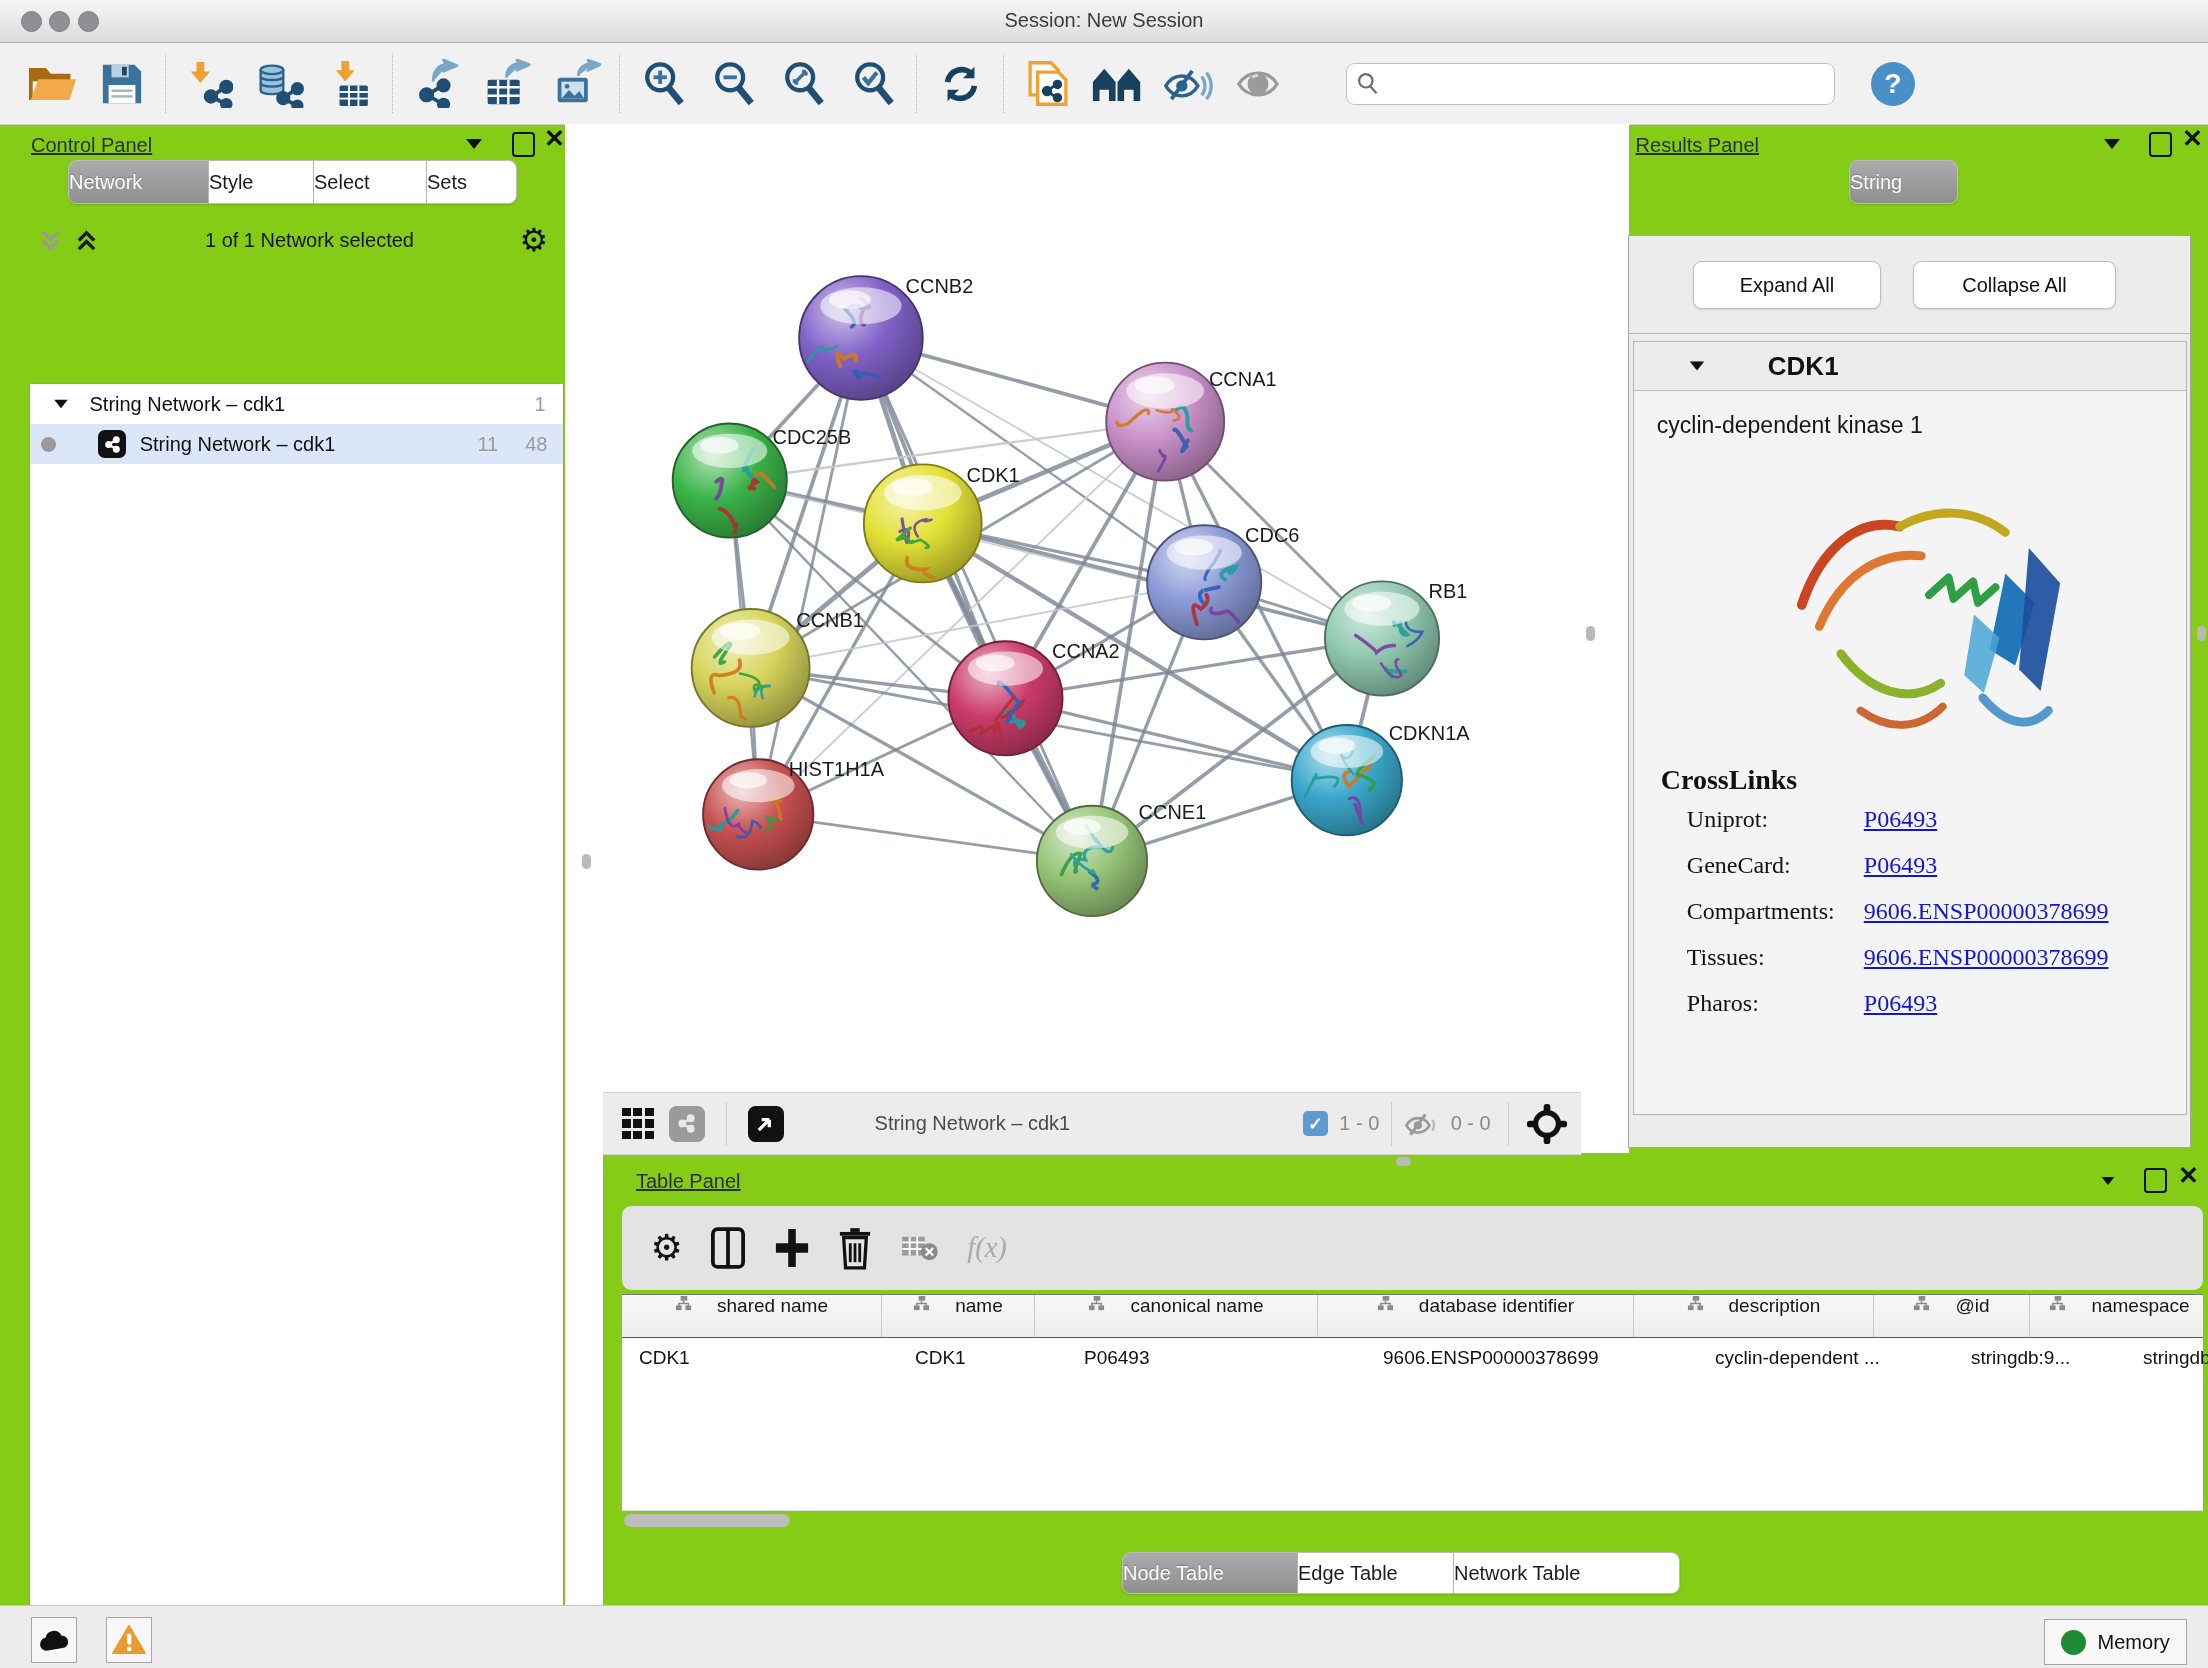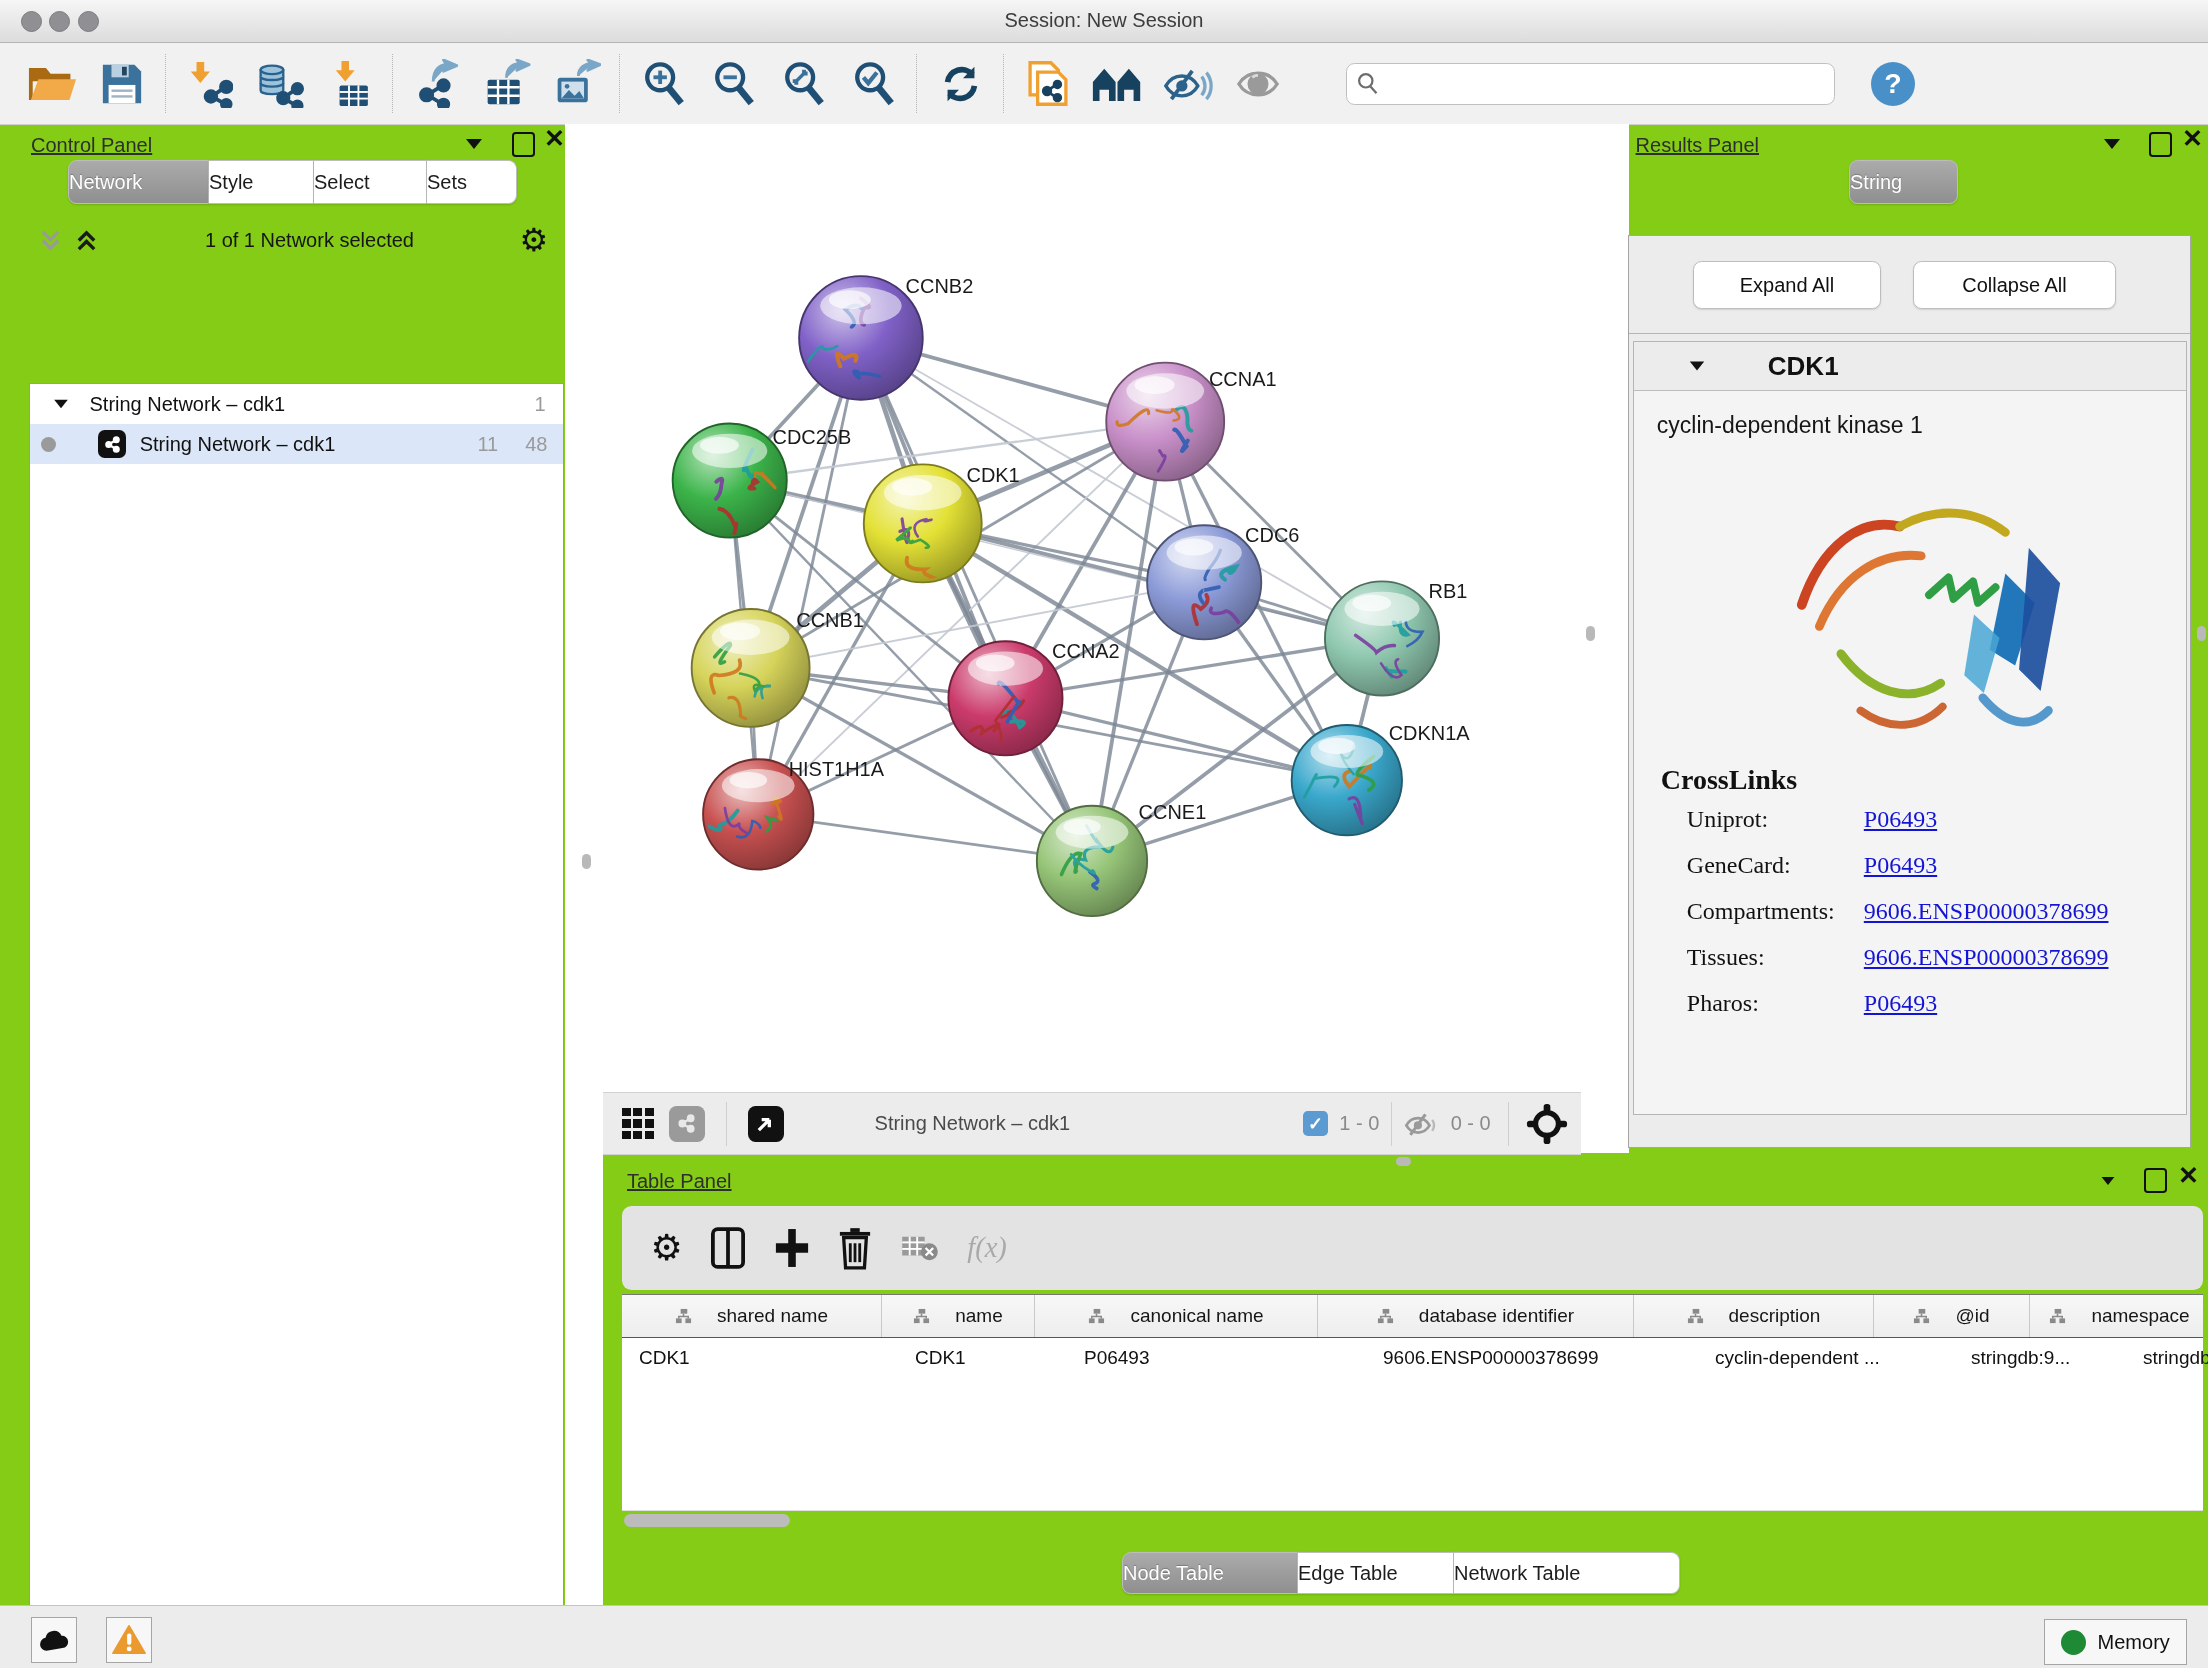--- a/index.html
+++ b/index.html
@@ -49,21 +49,21 @@
   .cdk-content{background:#f4f4f4;border-top:1px solid #bdbdbd;}
   .serif{font-family:"Liberation Serif",serif;}
   .xl-label{font-size:24px;color:#111;}
   .xl-link{font-size:24px;color:#1414d4;text-decoration:underline;}
   
   .ttoolbar{left:622px;top:1206px;width:1581px;height:84px;background:#e3e3e3;border-radius:9.5px;display:flex;align-items:center;}
   .ticon{margin-left:28.5px;display:flex;align-items:center;justify-content:center;}
   .fx{font-family:"Liberation Serif",serif;font-style:italic;font-size:28.5px;color:#a9a9a9;}
   .ntable{left:622px;top:1294px;width:1581px;height:215px;background:#fff;border-top:1.9px solid #777;}
   .thead{display:flex;height:42px;background:linear-gradient(#f8f8f8,#ededed);border-bottom:1.9px solid #555;}
-  .th{display:flex;align-items:center;justify-content:center;gap:25px;border-right:1px solid #c9c9c9;font-size:19px;color:#161616;overflow:hidden;white-space:nowrap;flex:0 0 auto;}
+  .th{display:flex;align-items:flex-start;justify-content:center;gap:25px;border-right:1px solid #c9c9c9;font-size:19px;color:#161616;overflow:hidden;white-space:nowrap;flex:0 0 auto;}
   .trowd{display:flex;height:40px;}
   .td{padding-left:17px;display:flex;align-items:center;font-size:19px;color:#111;overflow:hidden;white-space:nowrap;flex:0 0 auto;}
   .hscroll{left:622px;top:1510px;width:1581px;height:17px;border-top:1px solid #e0e0e0;}
   .hthumb{position:absolute;left:1.9px;top:2.9px;width:166px;height:13.3px;background:#bcbcbc;border-radius:7.6px;}
   
   .statusbar{left:0;top:1605px;width:2208px;height:63px;background:#ececec;border-top:1px solid #c4c4c4;}
   .sbtn{position:absolute;top:11.4px;width:44px;height:44px;background:#f7f7f7;border:1.4px solid #a5a5a5;display:flex;align-items:center;justify-content:center;}
   .membtn{position:absolute;top:13.3px;right:21px;width:141px;height:44px;background:#f7f7f7;border:1.4px solid #a5a5a5;display:flex;align-items:center;justify-content:center;gap:11.4px;font-size:20px;color:#111;}
   .dot{width:25px;height:25px;border-radius:50%;background:#1f8a35;}
   .handle{background:#b9b9b9;border-radius:5.7px;}
@@ -739,21 +739,21 @@
               <span class="serif xl-label" style="width:177px">Pharos:</span>
               <span class="serif xl-link">P06493</span>
             </div>
           </div>
         </div>
       </div>
     </div>
   </div>
 
   <div class="abs" style="left:609px;top:1155px;width:1600px;height:451px">
-    <div class="abs ptitle" style="left:18px;top:15px">Table Panel</div>
+    <div class="abs ptitle" style="left:27px;top:15px">Table Panel</div>
     <div class="abs tri" style="left:1491px;top:21px;transform:scale(.8)"></div>
     <div class="abs floatbox" style="left:1535px;top:13.3px"></div>
     <div class="abs closex" style="left:1569px;top:9.5px">✕</div>
   </div>
 
   <div class="abs ttoolbar">
     <div class="ticon gear" style="font-size:36px">⚙</div>
     <div class="ticon">
       <svg width="34" height="42" viewBox="0 0 36 44">
           <rect x="2" y="2" width="32" height="40" rx="5" fill="none" stroke="#111" stroke-width="4"></rect>

